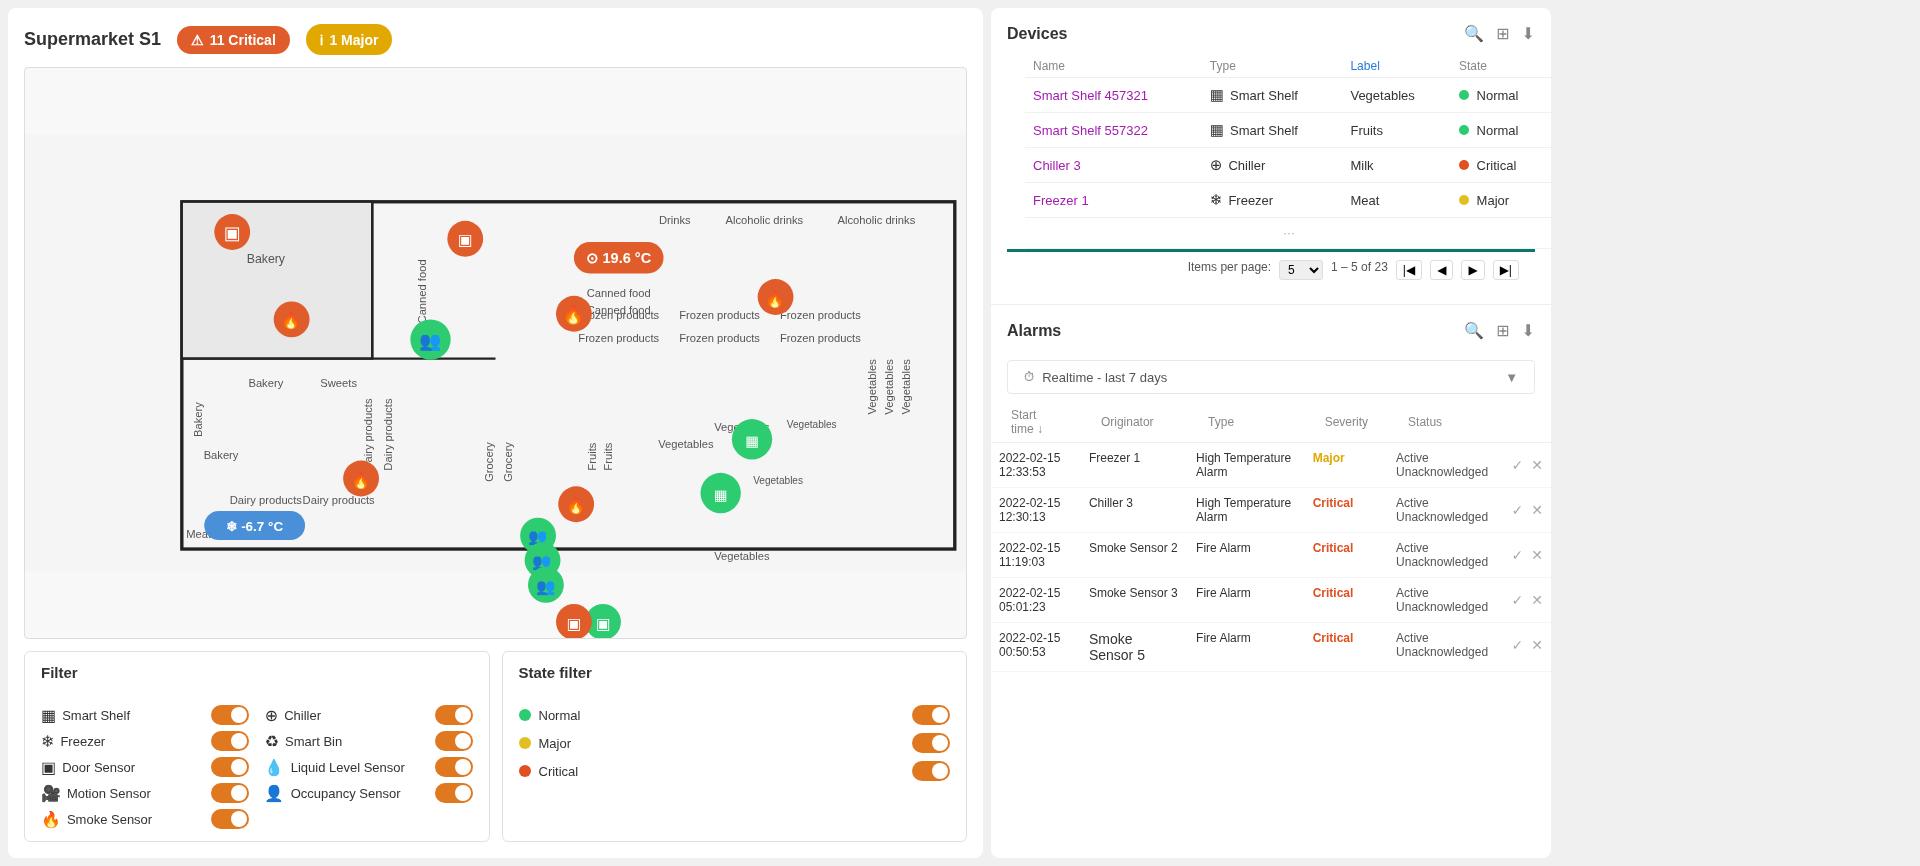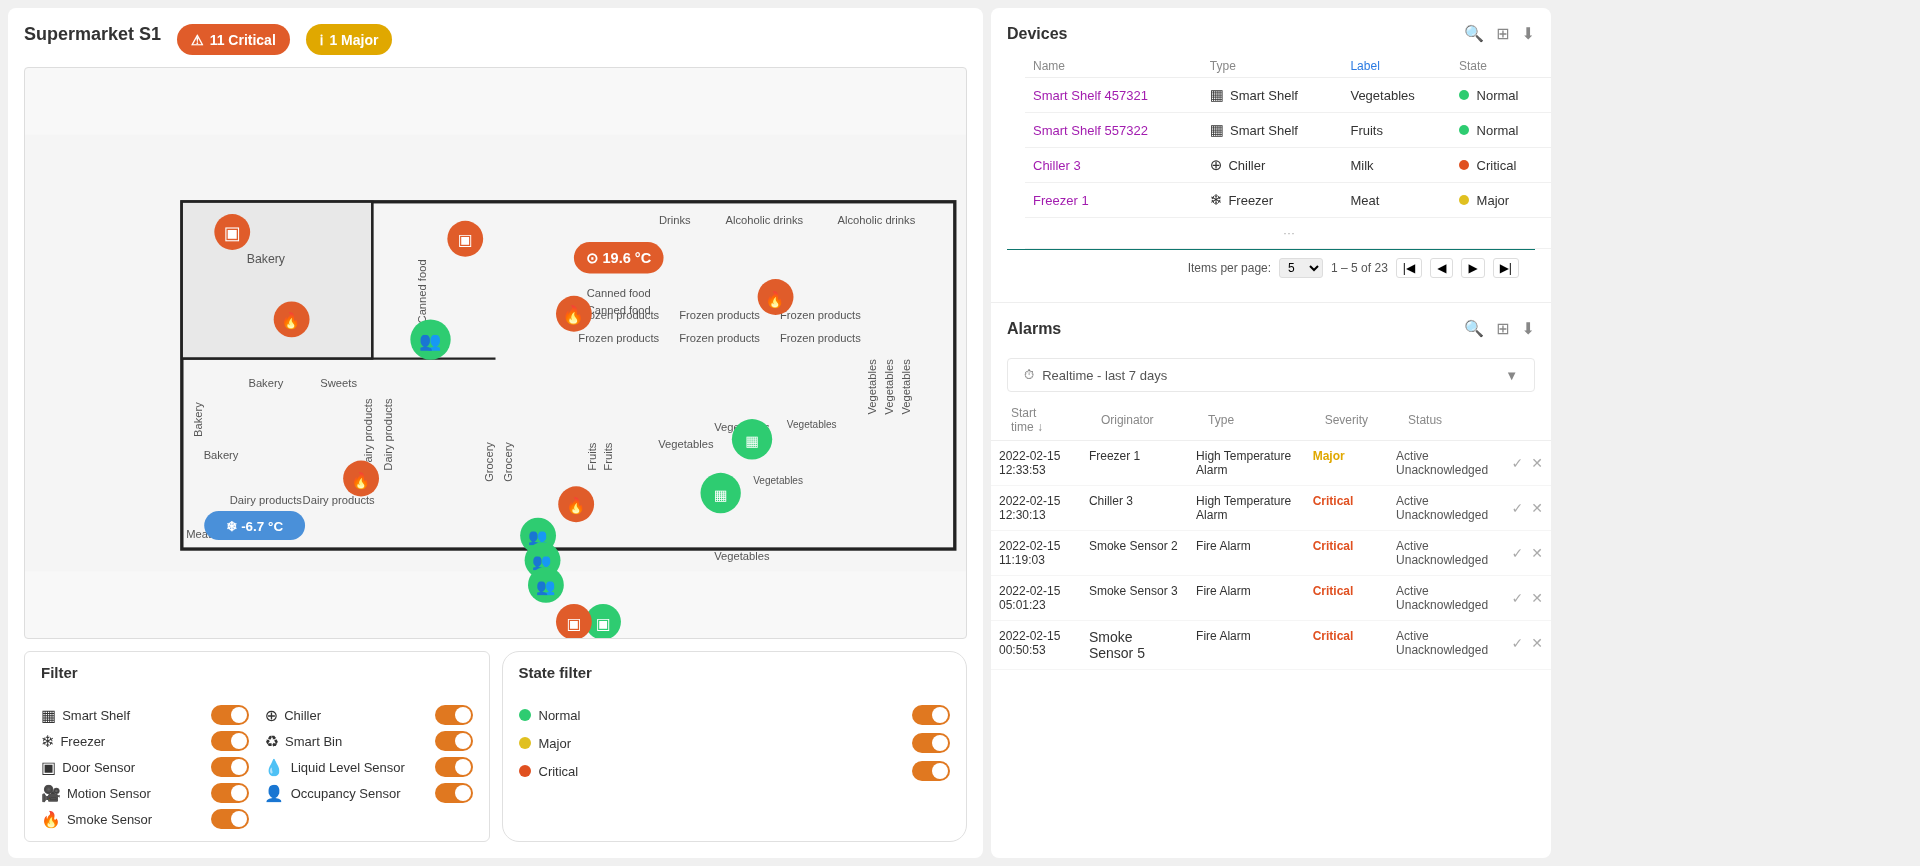--- a/index.html
+++ b/index.html
@@ -1,33 +1,33 @@
 <!DOCTYPE html>
 <html><head>
   <meta charset="utf-8">
   <style>
     * { box-sizing: border-box; margin: 0; padding: 0; }
     body { font-family: 'Segoe UI', Arial, sans-serif; background: #f0f0f0; font-size: 13px; color: #333; display: flex; width: 1920px; height: 866px; overflow: hidden; }
 
     
     .left-panel { flex: 0 0 975px; background: #fff; border-radius: 8px; margin: 8px; padding: 16px; display: flex; flex-direction: column; gap: 12px; }
-    .left-top { display: flex; gap: 16px; }
+    .left-top { display: flex; align-items: center; gap: 16px; }
     .page-title { font-size: 18px; font-weight: 600; }
     .badge { display: inline-flex; align-items: center; gap: 6px; padding: 6px 14px; border-radius: 20px; font-weight: 600; font-size: 14px; color: #fff; }
     .badge-critical { background: #e05c2a; }
     .badge-major { background: #e0a800; }
 
     
     .floorplan { flex: 1; background: #f8f8f8; border: 1px solid #ddd; border-radius: 4px; position: relative; overflow: hidden; min-height: 380px; }
     .floorplan svg { width: 100%; height: 100%; }
 
     
     .filter-section { display: flex; gap: 0; }
     .filter-box { flex: 1; border: 1px solid #e0e0e0; border-radius: 6px; padding: 12px 16px; }
-    .state-filter-box { flex: 1; border: 1px solid #e0e0e0; border-radius: 17px; padding: 12px 16px; margin-left: 12px; }
+    .state-filter-box { flex: 1; border: 1px solid #e0e0e0; border-radius: 6px; padding: 12px 16px; margin-left: 12px; }
     .filter-title { font-size: 15px; font-weight: 600; margin-bottom: 24px; }
     .filter-item { display: flex; align-items: center; justify-content: space-between; gap: 8px; }
     .filter-item-left { display: flex; align-items: center; gap: 6px; }
     .filter-label { font-size: 13px; }
     .toggle { width: 38px; height: 20px; background: #e07820; border-radius: 10px; position: relative; cursor: pointer; flex-shrink: 0; }
     .toggle::after { content: ''; position: absolute; width: 16px; height: 16px; background: #fff; border-radius: 50%; top: 2px; right: 2px; }
     .state-grid { display: flex; flex-direction: column; gap: 8px; }
     .state-item { display: flex; align-items: center; justify-content: space-between; }
     .state-item-left { display: flex; align-items: center; gap: 8px; }
     .dot { width: 12px; height: 12px; border-radius: 50%; flex-shrink: 0; }
@@ -51,21 +51,21 @@
     .table th { font-size: 12px; color: #888; font-weight: 500; text-align: left; padding: 4px 8px; border-bottom: 1px solid #eee; }
     .table td { padding: 8px 8px; border-bottom: 1px solid #f0f0f0; font-size: 13px; vertical-align: middle; }
     .table-name-link { color: #a21caf; text-decoration: none; }
     .state-dot { width: 10px; height: 10px; border-radius: 50%; display: inline-block; margin-right: 4px; }
     .state-normal { background: #2ecc71; }
     .state-critical { background: #e05020; }
     .state-major { background: #e0c020; }
     .device-type-cell { display: flex; align-items: center; gap: 6px; }
 
     
-    .pagination { display: flex; align-items: center; justify-content: flex-end; padding: 8px 16px; gap: 8px; font-size: 12px; color: #555; border-top: 1px solid #0f766e; }
+    .pagination { display: flex; align-items: flex-start; justify-content: flex-end; padding: 8px 16px; gap: 8px; font-size: 12px; color: #555; border-top: 3px solid #0f766e; }
     .page-btn { border: 1px solid #ddd; background: #fff; padding: 2px 6px; cursor: pointer; border-radius: 3px; font-size: 12px; }
 
     
     .alarms-section { flex: 1; display: flex; flex-direction: column; overflow: hidden; padding: 0; }
     .alarms-header { padding: 16px 16px 0 16px; }
     .alarms-filter-row { display: flex; align-items: center; justify-content: space-between; padding: 8px 16px; border: 1px solid #e8e8e8; margin: 8px 16px; border-radius: 4px; }
     .alarms-filter-left { display: flex; align-items: center; gap: 8px; color: #555; font-size: 13px; }
     .alarms-table-container { flex: 1; overflow-y: auto; }
     .alarms-table { width: 100%; border-collapse: collapse; }
     .alarms-table th { font-size: 12px; color: #888; font-weight: 500; text-align: left; padding: 6px 20px; border-bottom: 1px solid #eee; position: sticky; top: 0; background: #fff; }

